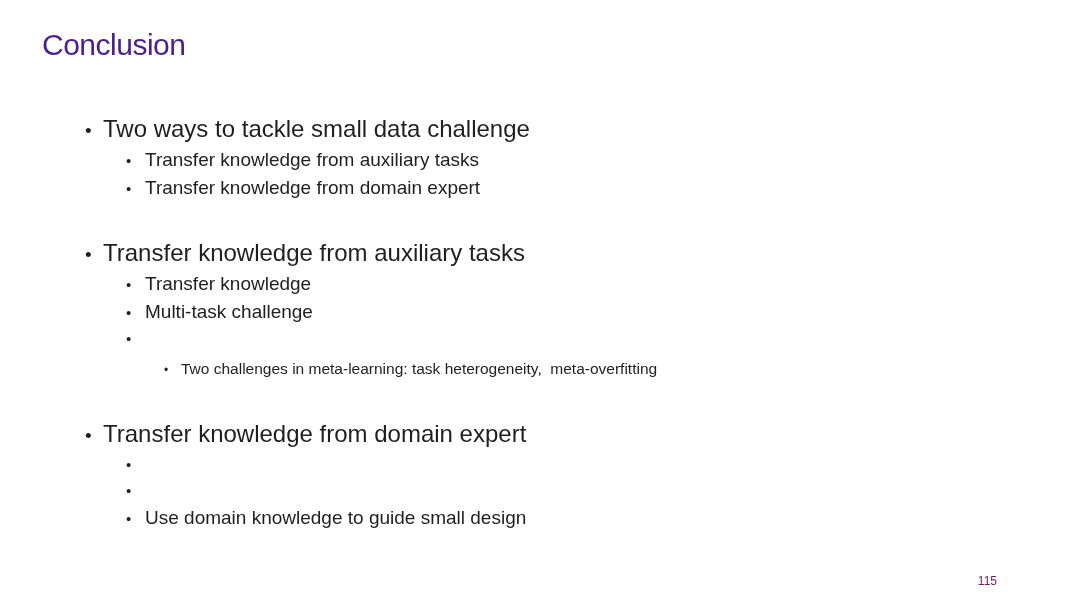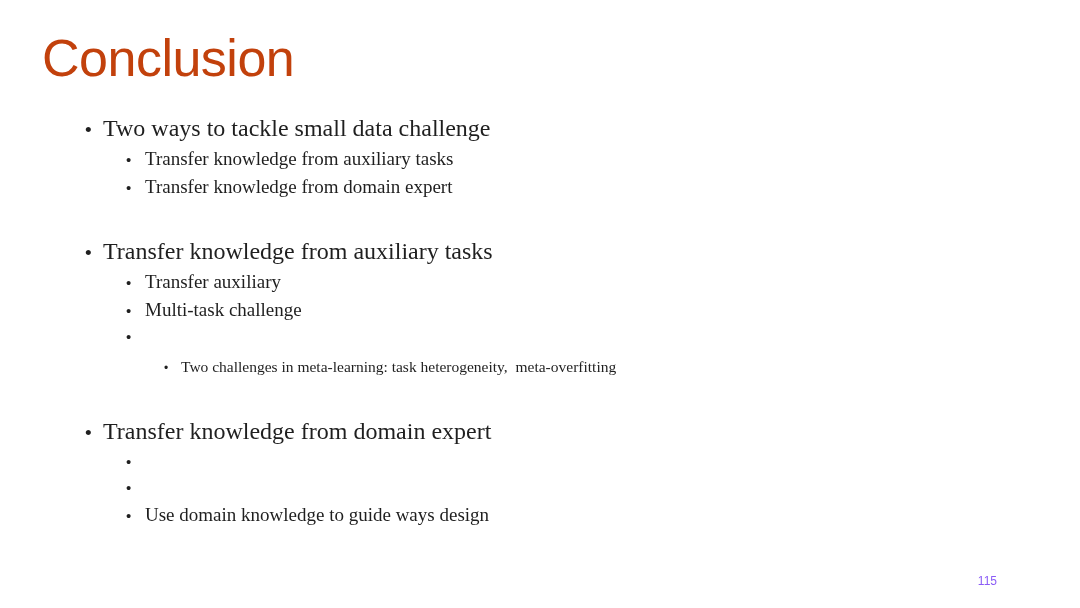--- a/index.html
+++ b/index.html
@@ -10,48 +10,48 @@
     background: #ffffff;
     font-family: "Liberation Sans", sans-serif;
     color: #1f1f1f;
     overflow: hidden;
   }
   .title {
     position: absolute;
     left: 42px;
     top: 28px;
     margin: 0;
-    font-size: 52px;
+    font-size: 30px;
     font-weight: 400;
     letter-spacing: -0.5px;
-    color: #c2410c;
+    color: #4c1d95;
   }
   .body {
     position: absolute;
     left: 85px;
     top: 112px;
     right: 40px;
   }
   .group { margin-bottom: 34px; }
   .group:last-child { margin-bottom: 0; }
   .row { display: flex; align-items: baseline; }
-  .text { white-space: pre-wrap; font-family: Liberation Serif, serif; }
+  .text { white-space: pre-wrap; }
   .marker { flex: 0 0 auto; color: #1f1f1f; }
   .l1 { font-size: 24px; line-height: 33px; }
   .l1 .marker { width: 18px; font-size: 19px; }
   .l2 { font-size: 19px; line-height: 26.5px; padding-left: 41px; }
   .l2 .marker { width: 19px; font-size: 15px; }
   .l3 { font-size: 15.5px; line-height: 25px; padding-left: 79px; margin-top: 3px; }
   .l3 .marker { width: 17px; font-size: 12px; }
   .page-number {
     position: absolute;
     right: 83px;
     bottom: 20px;
     font-size: 12px;
-    color: #8b5cf6;
+    color: #701a75;
   }
 </style>
 </head>
 <body>
 
 <div class="slide">
 
   <h1 class="title">Conclusion</h1>
 
   <div class="body">
@@ -71,21 +71,21 @@
       </div>
     </section>
 
     <section class="group">
       <div class="row l1">
         <span class="marker">•</span>
         <span class="text">Transfer knowledge from auxiliary tasks</span>
       </div>
       <div class="row l2">
         <span class="marker">•</span>
-        <span class="text">Transfer auxiliary</span>
+        <span class="text">Transfer knowledge</span>
       </div>
       <div class="row l2">
         <span class="marker">•</span>
         <span class="text">Multi-task challenge</span>
       </div>
       <div class="row l2">
         <span class="marker">•</span>
       </div>
       <div class="row l3">
         <span class="marker">•</span>
@@ -99,21 +99,21 @@
         <span class="text">Transfer knowledge from domain expert</span>
       </div>
       <div class="row l2">
         <span class="marker">•</span>
       </div>
       <div class="row l2">
         <span class="marker">•</span>
       </div>
       <div class="row l2">
         <span class="marker">•</span>
-        <span class="text">Use domain knowledge to guide ways design</span>
+        <span class="text">Use domain knowledge to guide small design</span>
       </div>
     </section>
 
   </div>
 
   <div class="page-number">115</div>
 
 </div>
 
 </body></html>

